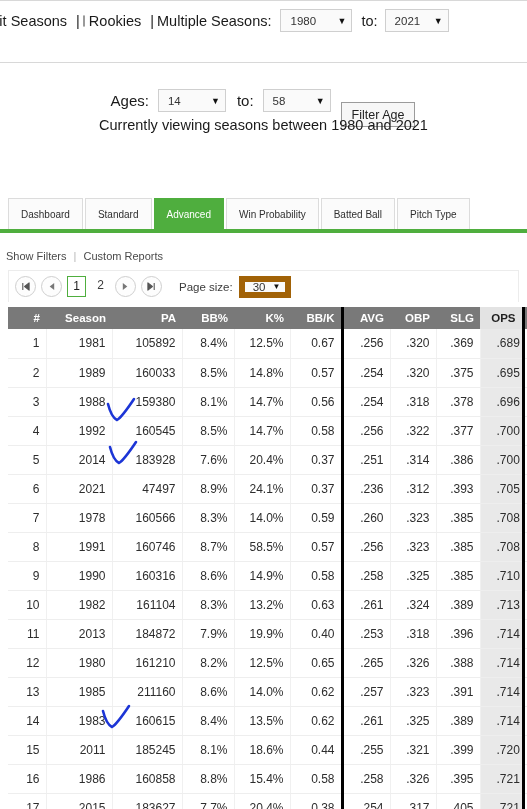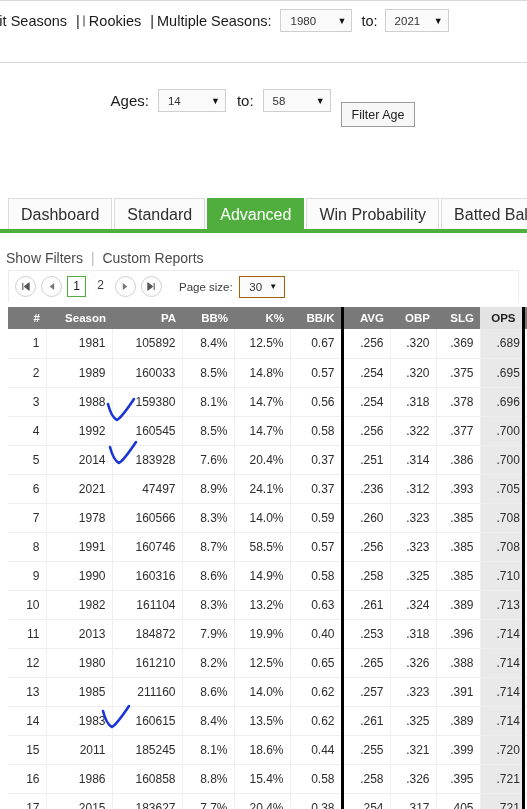--- a/index.html
+++ b/index.html
@@ -66,33 +66,33 @@
 
   
   .tabs-wrap { position: absolute; top: 198px; left: 0; width: 527px; }
   .tabs {
     display: flex; align-items: flex-end;
     border-bottom: 4px solid #4fae3e;
     padding-left: 8px; height: 35px;
   }
   .tab {
     height: 31px; line-height: 31px;
-    padding: 0 12px; font-size: 16px; color: #2f2f2f;
+    padding: 0 12px; font-size: 10px; color: #2f2f2f;
     background: #fbfbfb; border: 1px solid #dcdcdc; border-bottom: none;
     margin-right: 2px; white-space: nowrap; cursor: pointer;
   }
   .tab.active {
     background: #4fae3e; color: #ffffff; border-color: #4fae3e;
     font-weight: normal;
   }
 
   
   .sublinks {
     position: absolute; top: 250px; left: 6px;
-    font-size: 14px; color: #4a4a4a;
+    font-size: 11px; color: #4a4a4a;
   }
   .sublinks a { color: #4a4a4a; text-decoration: none; cursor: pointer; }
   .sublinks .bar { color: #b8b8b8; margin: 0 4px; }
 
   
   .pager {
     position: absolute; top: 270px; left: 8px; width: 511px;
     height: 32px; display: flex; align-items: center;
     border: 1px solid #ececec; border-bottom: none;
     background: #ffffff; padding-left: 6px;
@@ -105,21 +105,21 @@
   }
   .pg-num {
     min-width: 19px; height: 21px; line-height: 19px; text-align: center;
     font-size: 12px; color: #3b3b3b; margin-right: 5px; cursor: pointer;
     padding: 0 3px;
   }
   .pg-num.cur { border: 1px solid #4fae3e; color: #222; }
   .pg-size-lbl { font-size: 11.5px; color: #3b3b3b; margin: 0 6px 0 12px; }
   .pg-size {
     display: inline-flex; align-items: center; justify-content: center;
-    border: 1px solid #a16207; background: #fafafa; height: 22px;
+    border: 6px solid #a16207; background: #fafafa; height: 22px;
     padding: 0 5px 0 8px; font-size: 11.5px; color: #333; min-width: 46px;
     cursor: pointer;
   }
   .pg-size .caret { font-size: 8px; margin-left: 7px; color: #111; }
 
   
   .tbl-wrap { position: absolute; top: 307px; left: 8px; width: 511px; }
   table.stats { border-collapse: collapse; width: 511px; table-layout: fixed; }
   table.stats th {
     background: #797979; color: #ffffff;
@@ -189,20 +189,21 @@
       <span class="caret">▼</span>
     </span>
     <span class="lbl2" style="margin:0 6px 0 8px;">to:</span>
     <span class="sel">
       <span>58</span>
       <span class="caret">▼</span>
     </span>
     <button class="btn">Filter Age</button>
   </div>
 
+  <div class="viewing">Currently viewing seasons between 1980 and 2021</div>
 
   <div class="tabs-wrap">
     <div class="tabs" id="tabs-row">
         <div class="tab"><span>Dashboard</span></div>
         <div class="tab"><span>Standard</span></div>
         <div class="tab active"><span>Advanced</span></div>
         <div class="tab"><span>Win Probability</span></div>
         <div class="tab"><span>Batted Ball</span></div>
         <div class="tab"><span>Pitch Type</span></div>
       </div>

